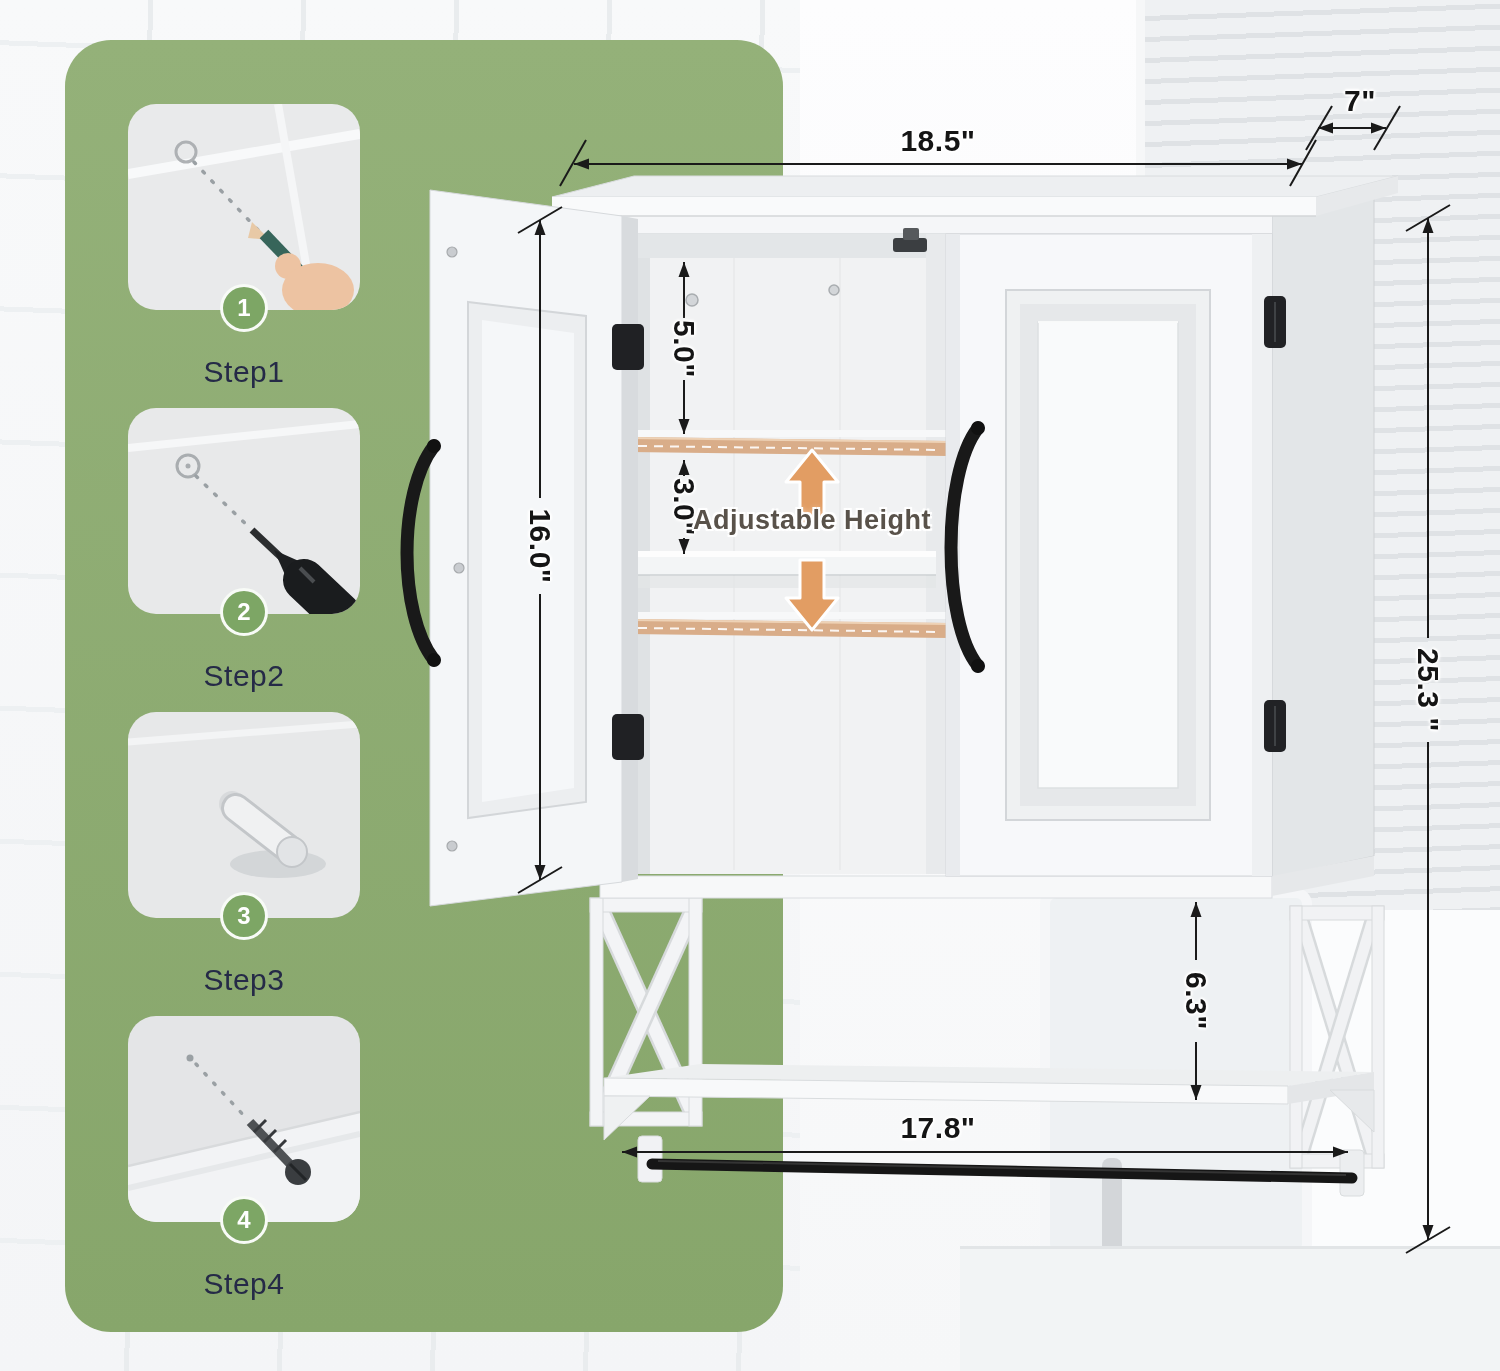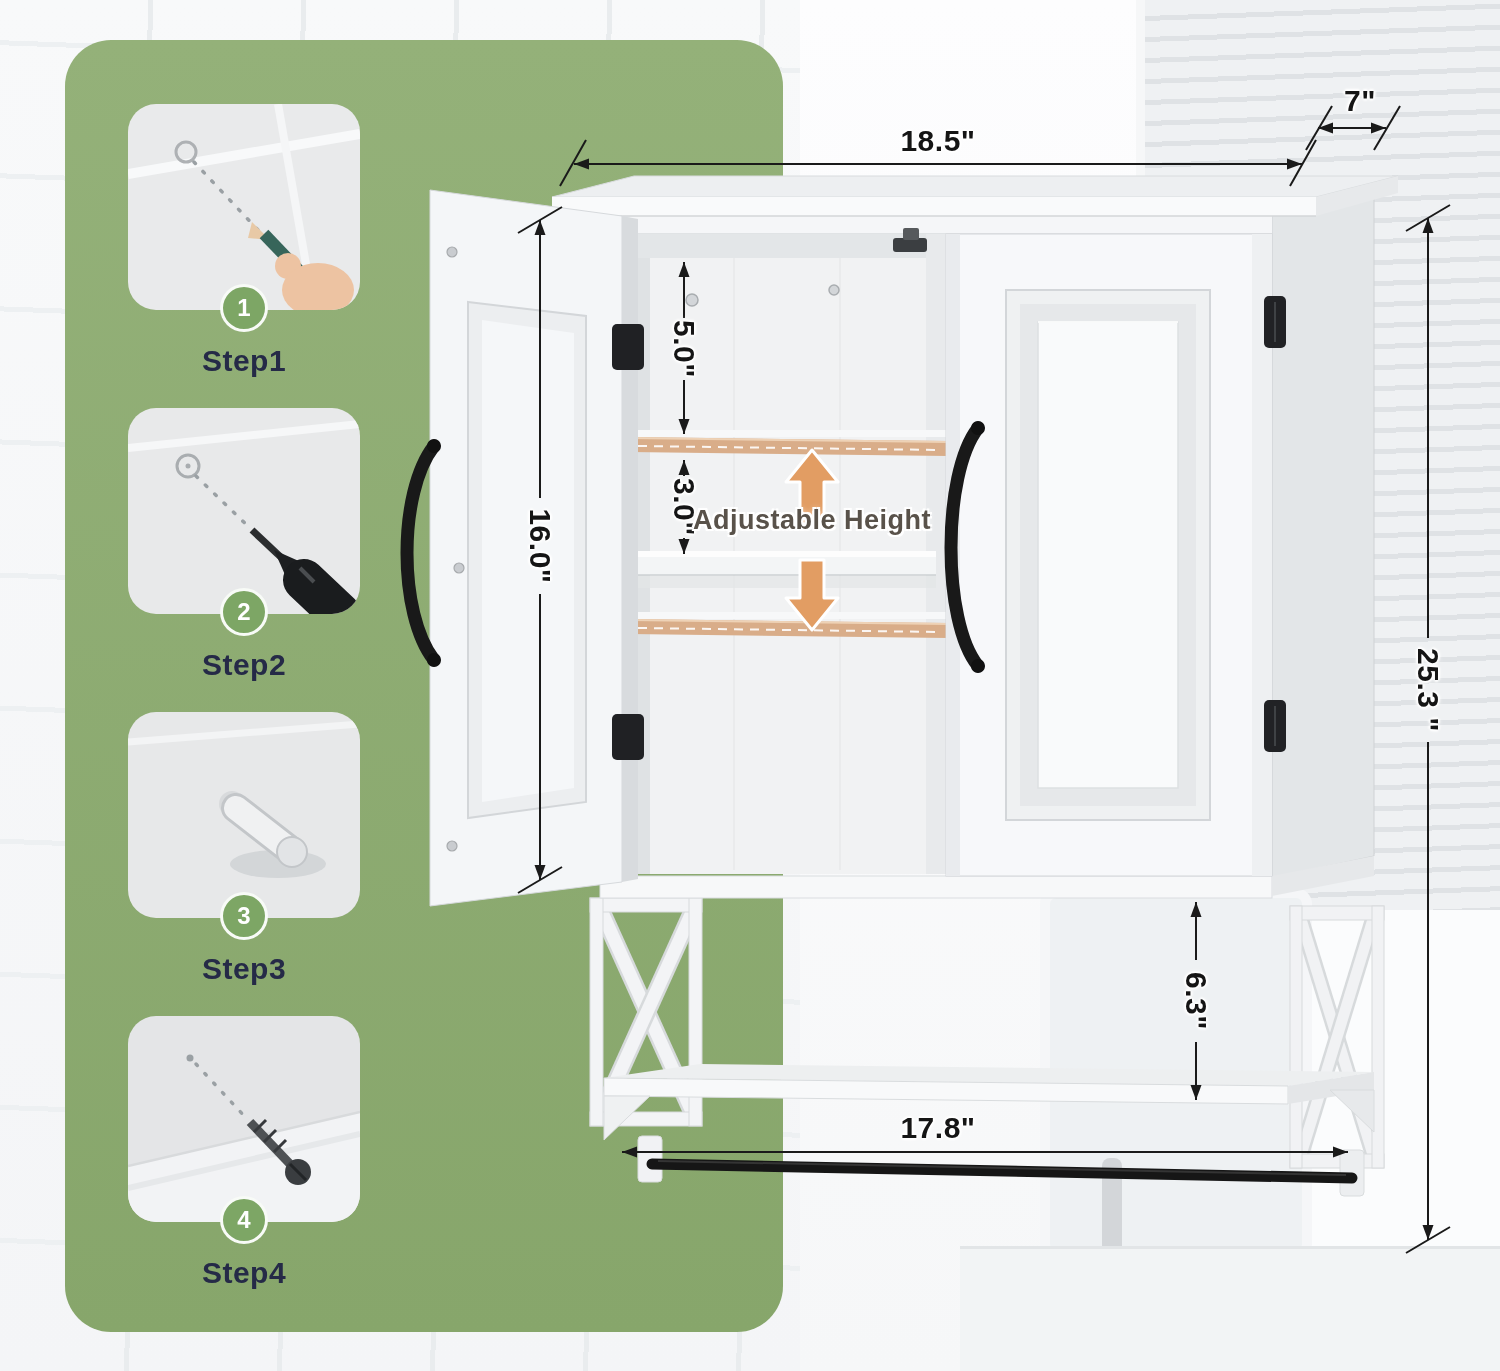--- a/index.html
+++ b/index.html
@@ -24,21 +24,21 @@
     background:#f2f4f5;border-top:3px solid #e2e5e7;}
 
   
   .panel{position:absolute;left:65px;top:40px;width:718px;height:1292px;border-radius:46px;
     background:linear-gradient(180deg,#94b179 0%,#87a66b 100%);}
   .step{position:absolute;left:128px;width:232px;text-align:center;}
   .thumb{width:232px;height:206px;border-radius:28px;overflow:hidden;display:block;}
   .badge{width:48px;height:48px;margin:-26px auto 0;position:relative;z-index:2;border-radius:50%;
     background:#7da665;border:3px solid rgba(255,255,255,.95);box-sizing:border-box;
     color:#fff;font-weight:bold;font-size:24px;line-height:42px;text-align:center;}
-  .step-label{margin-top:12px;font-size:30px;font-weight:bold;color:#252a47;letter-spacing:.5px;}
+  .step-label{margin-top:23px;font-size:30px;font-weight:normal;color:#252a47;letter-spacing:.5px;}
 
   
   svg.overlay{position:absolute;left:0;top:0;}
 
   
   .dim{position:absolute;transform:translate(-50%,-50%);white-space:nowrap;
     font-size:30px;font-weight:bold;color:#151515;letter-spacing:.5px;
     text-shadow:-2px 0 2px #fff,2px 0 2px #fff,0 -2px 2px #fff,0 2px 2px #fff,0 0 6px #fff;}
   .dim.v{transform:translate(-50%,-50%) rotate(90deg);}
   .adj-label{position:absolute;transform:translate(-50%,-50%);white-space:nowrap;

